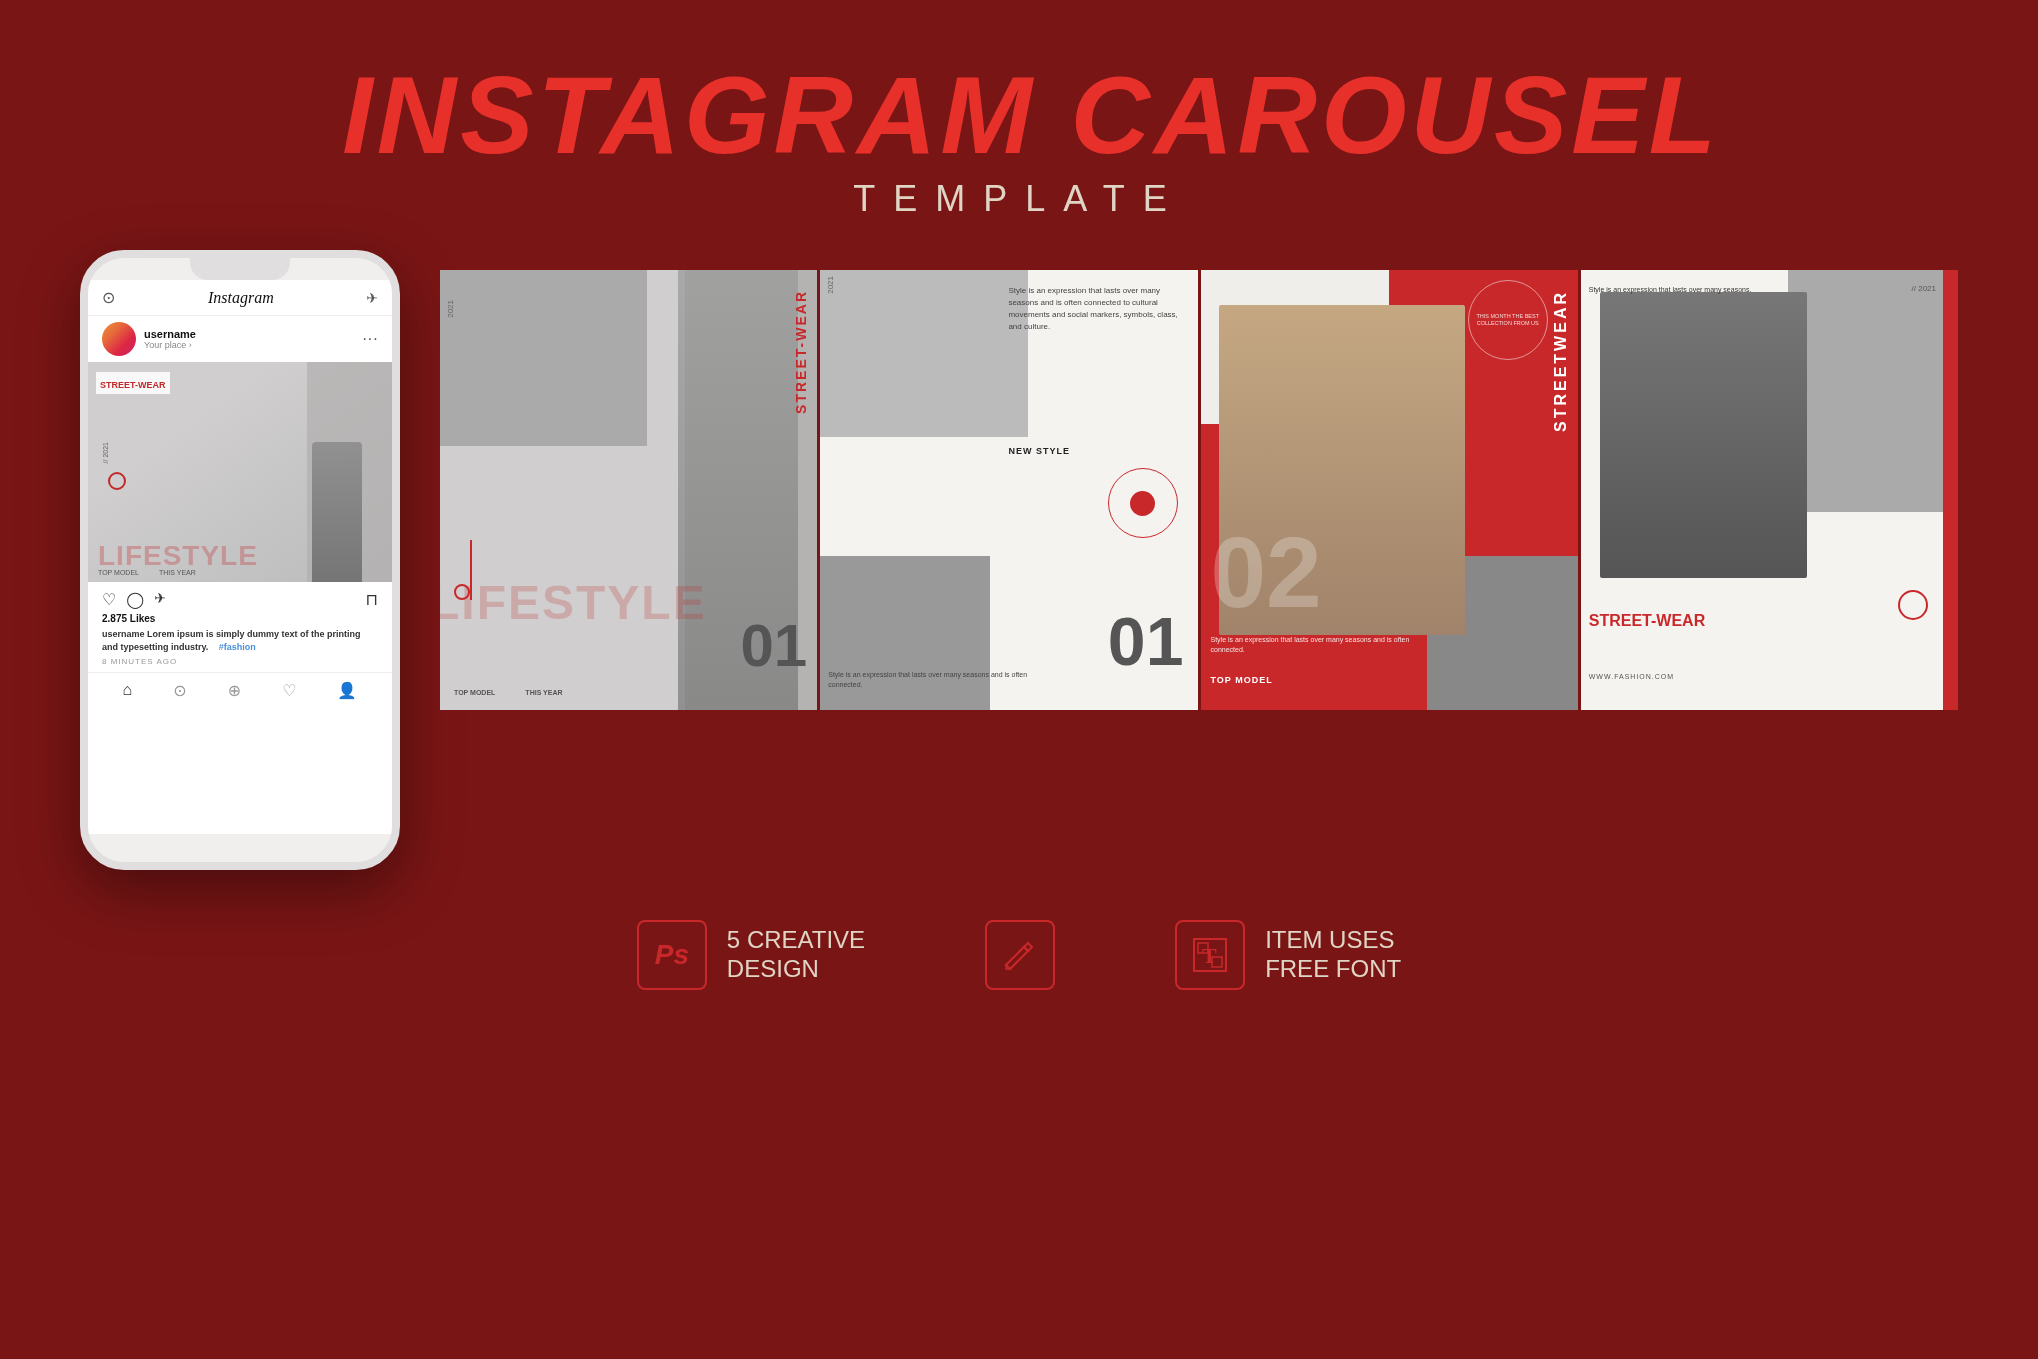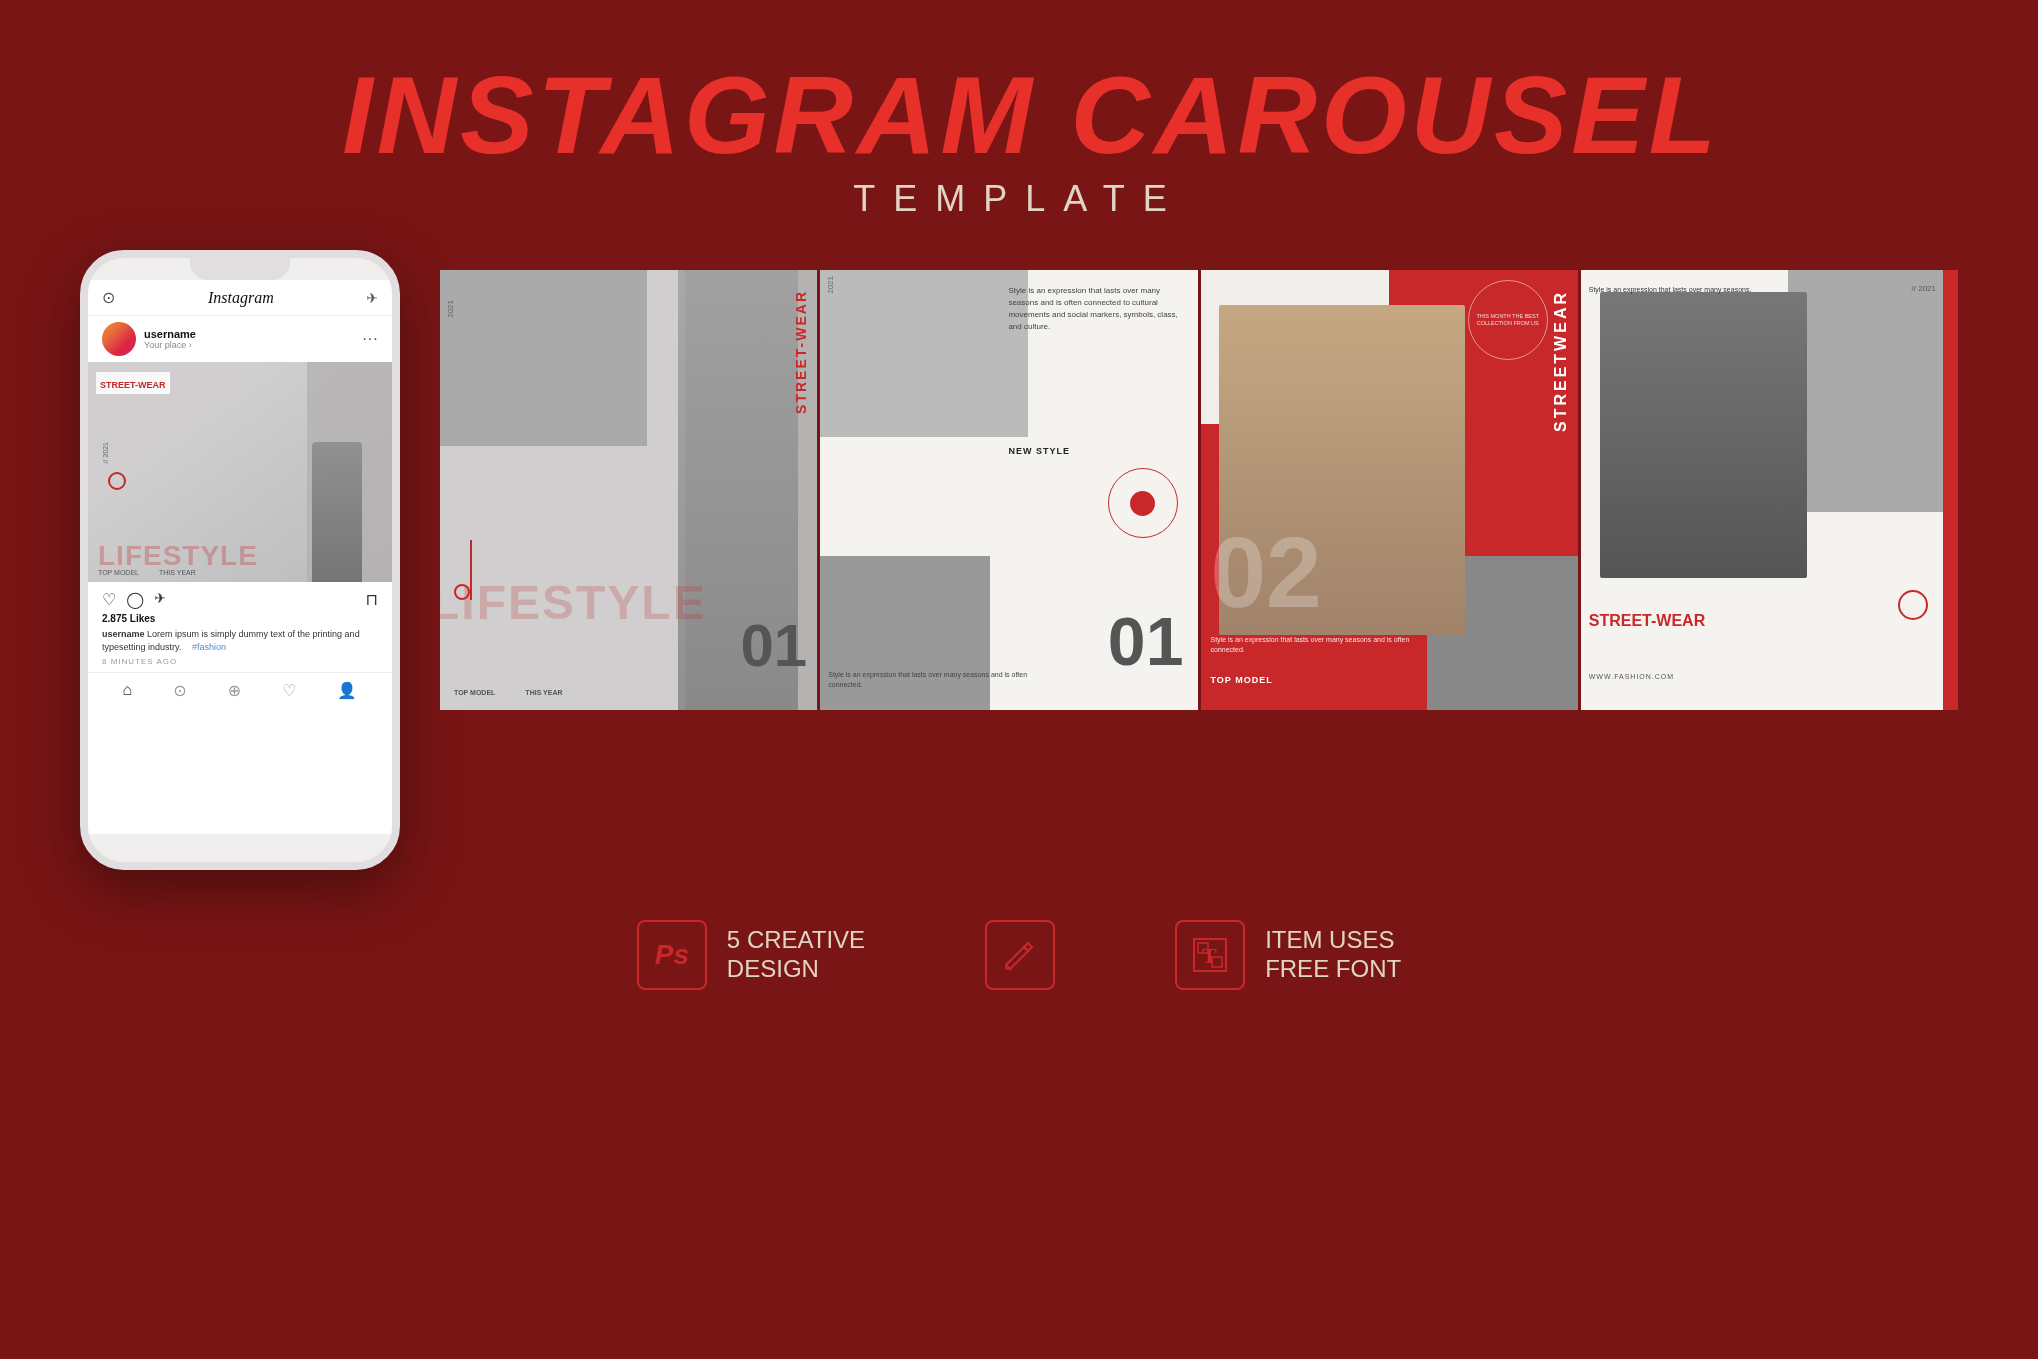--- a/index.html
+++ b/index.html
@@ -156,21 +156,21 @@
       font-weight: bold;
       padding: 0 14px 4px;
       color: #111;
     }
     .ig-caption {
       font-size: 9px;
       padding: 0 14px 4px;
       color: #333;
       line-height: 1.4;
     }
-    .ig-caption span { font-weight: normal; }
+    .ig-caption span { font-weight: bold; }
     .ig-time {
       font-size: 8px;
       padding: 0 14px 6px;
       color: #999;
       text-transform: uppercase;
       letter-spacing: 1px;
     }
     .ig-nav {
       display: flex;
       justify-content: space-around;

